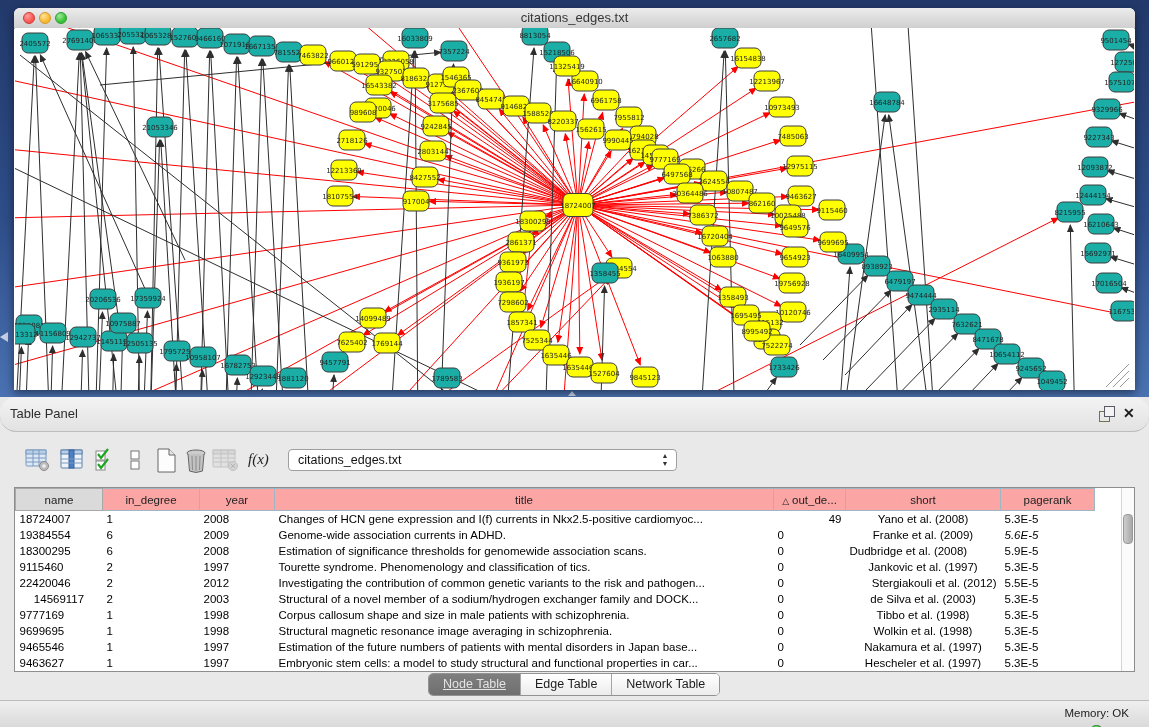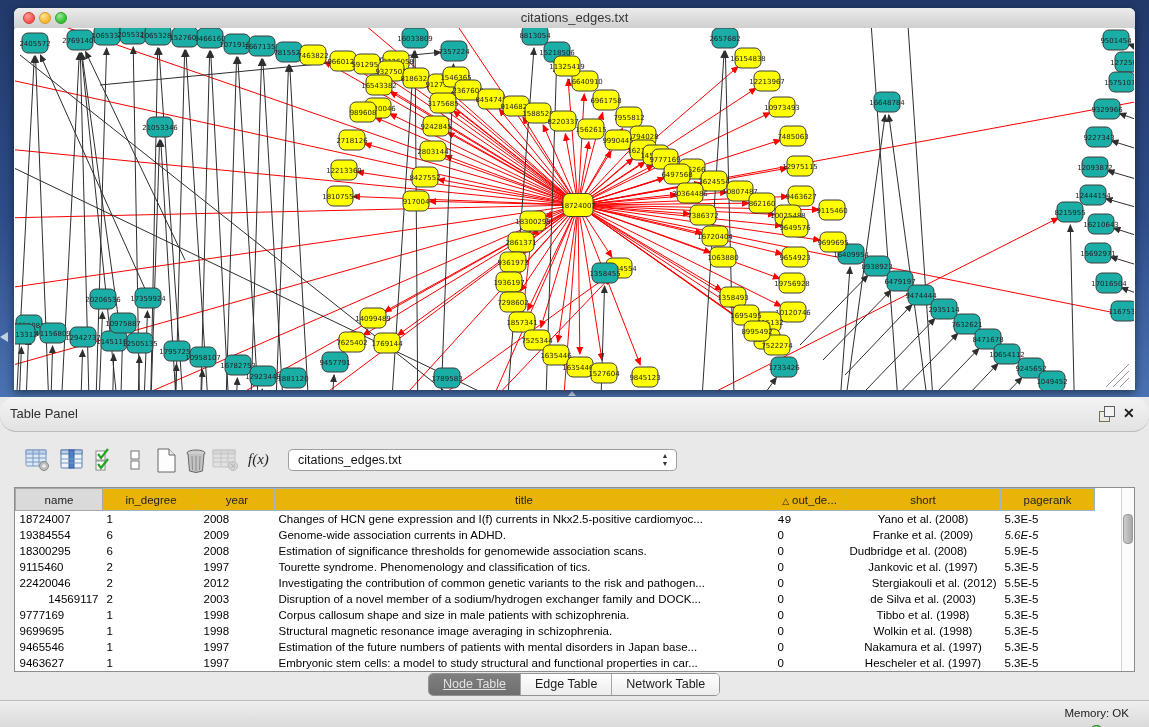--- a/index.html
+++ b/index.html
@@ -41,21 +41,21 @@
   .fx-label{font-family:"Liberation Serif",serif;font-style:italic;font-size:15px;color:#222;}
   .combo{position:absolute;left:288px;top:52px;width:389px;height:22px;background:#fff;
       border:1px solid #9f9f9f;border-radius:4px;box-sizing:border-box;font-size:12.5px;color:#111;}
   .combo .val{position:absolute;left:9px;top:3px;}
   .combo .stepper{position:absolute;right:6px;top:2px;width:10px;height:16px;font-size:7px;color:#333;
       line-height:8px;text-align:center;}
 
   .table-frame{position:absolute;left:14px;top:90px;width:1119px;height:183px;
       border:1px solid #8d8d8d;background:#fff;overflow:hidden;}
   table.data{border-collapse:collapse;table-layout:fixed;}
-  table.data th{height:21px;background:#eab308;border:1px solid #9fb6c6;font-weight:normal;
+  table.data th{height:21px;background:#fca5a5;border:1px solid #9fb6c6;font-weight:normal;
       font-size:11.5px;color:#222;text-align:center;padding:0;overflow:hidden;white-space:nowrap;}
   table.data th.col-name{background:#dadada;border-color:#a8a8a8;}
   table.data td{height:16px;font-size:11.5px;color:#000;padding:0 4px;overflow:hidden;
       white-space:nowrap;border:none;}
   .sort-glyph{font-size:9px;margin-right:3px;}
   .vscroll{position:absolute;right:0;top:0;bottom:0;width:12px;background:#fbfbfb;border-left:1px solid #d4d4d4;}
   .vthumb{position:absolute;left:1px;top:26px;width:8px;height:28px;border-radius:4px;
       background:linear-gradient(90deg,#cdcdcd,#a8a8a8);border:1px solid #989898;}
 
   .tabs-row{position:absolute;left:428px;top:276px;height:21px;display:flex;
@@ -930,21 +930,21 @@
             <th>short</th>
             <th>pagerank</th>
           </tr>
         </thead>
         <tbody>
           <tr>
             <td style="text-align: left;">18724007</td>
             <td style="text-align: left;">1</td>
             <td style="text-align: left;">2008</td>
             <td style="text-align: left;">Changes of HCN gene expression and I(f) currents in Nkx2.5-positive cardiomyoc...</td>
-            <td style="text-align: left; font-family: Liberation Mono, monospace;">49</td>
+            <td style="text-align: right;">49</td>
             <td style="text-align: center;">Yano et al. (2008)</td>
             <td style="text-align: left;">5.3E-5</td>
           </tr>
           <tr>
             <td style="text-align: left;">19384554</td>
             <td style="text-align: left;">6</td>
             <td style="text-align: left;">2009</td>
             <td style="text-align: left;">Genome-wide association currents in ADHD.</td>
             <td style="text-align: left;">0</td>
             <td style="text-align: center;">Franke et al. (2009)</td>
@@ -971,24 +971,24 @@
           <tr>
             <td style="text-align: left;">22420046</td>
             <td style="text-align: left;">2</td>
             <td style="text-align: left;">2012</td>
             <td style="text-align: left;">Investigating the contribution of common genetic variants to the risk and pathogen...</td>
             <td style="text-align: left;">0</td>
             <td style="text-align: right;">Stergiakouli et al. (2012)</td>
             <td style="text-align: left;">5.5E-5</td>
           </tr>
           <tr>
-            <td style="text-align: right;">14569117</td>
+            <td style="text-align: center;">14569117</td>
             <td style="text-align: left;">2</td>
             <td style="text-align: left;">2003</td>
-            <td style="text-align: left;">Disruption of a novel member of a sodium/hydrogen exchanger family and DOCK...</td>
+            <td style="text-align: left;">Structural of a novel member of a sodium/hydrogen exchanger family and DOCK...</td>
             <td style="text-align: left;">0</td>
             <td style="text-align: center;">de Silva et al. (2003)</td>
             <td style="text-align: left;">5.3E-5</td>
           </tr>
           <tr>
             <td style="text-align: left;">9777169</td>
             <td style="text-align: left;">1</td>
             <td style="text-align: left;">1998</td>
             <td style="text-align: left;">Corpus callosum shape and size in male patients with schizophrenia.</td>
             <td style="text-align: left;">0</td>

